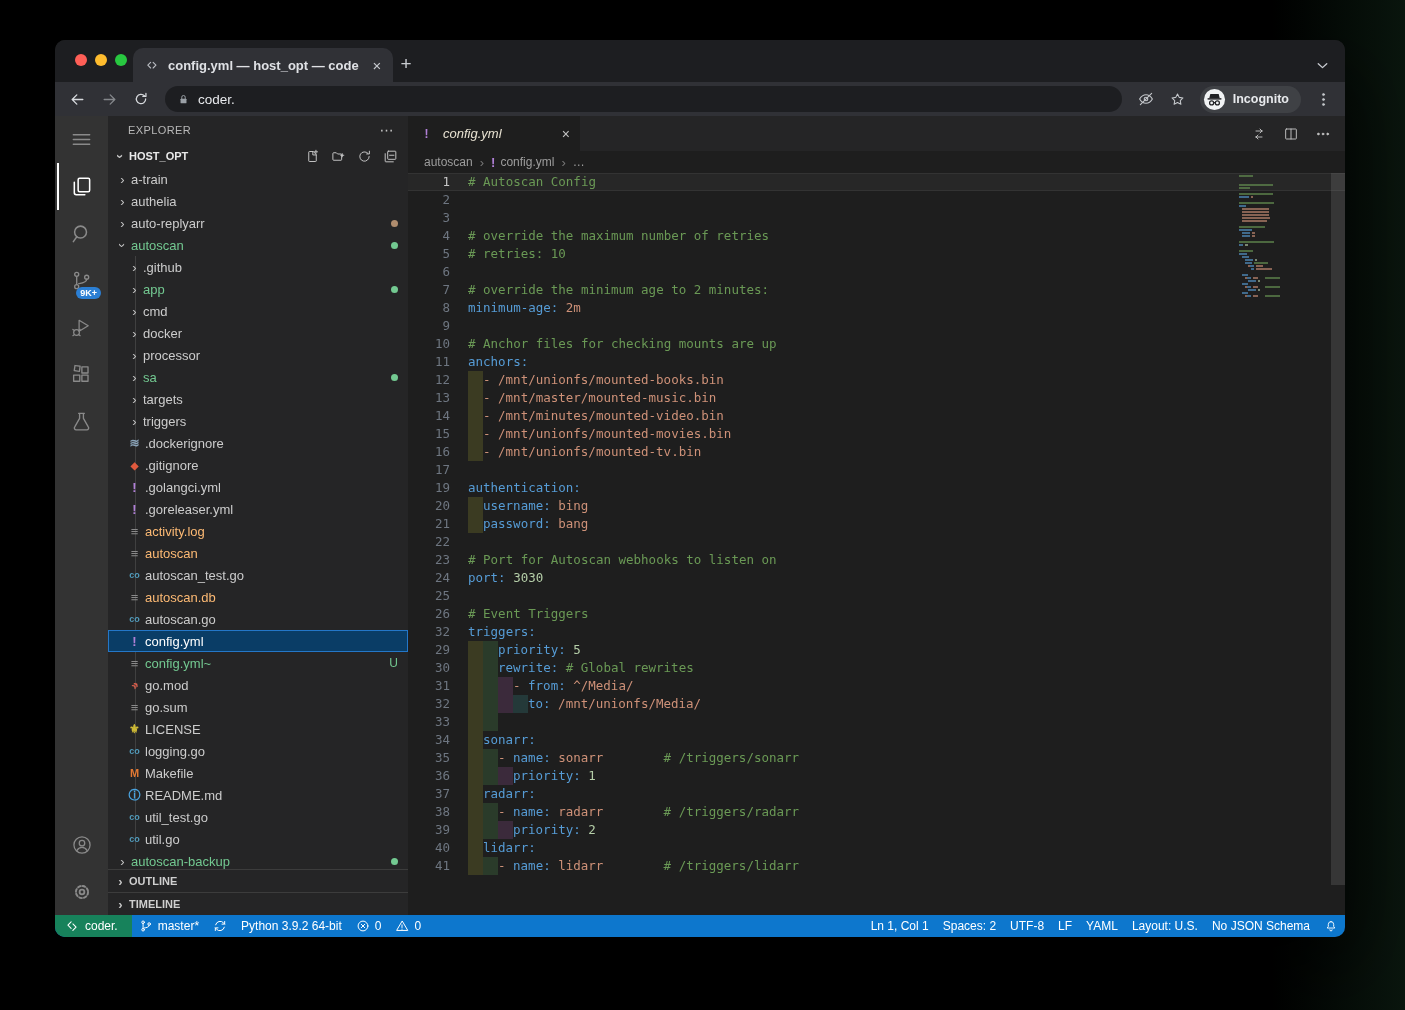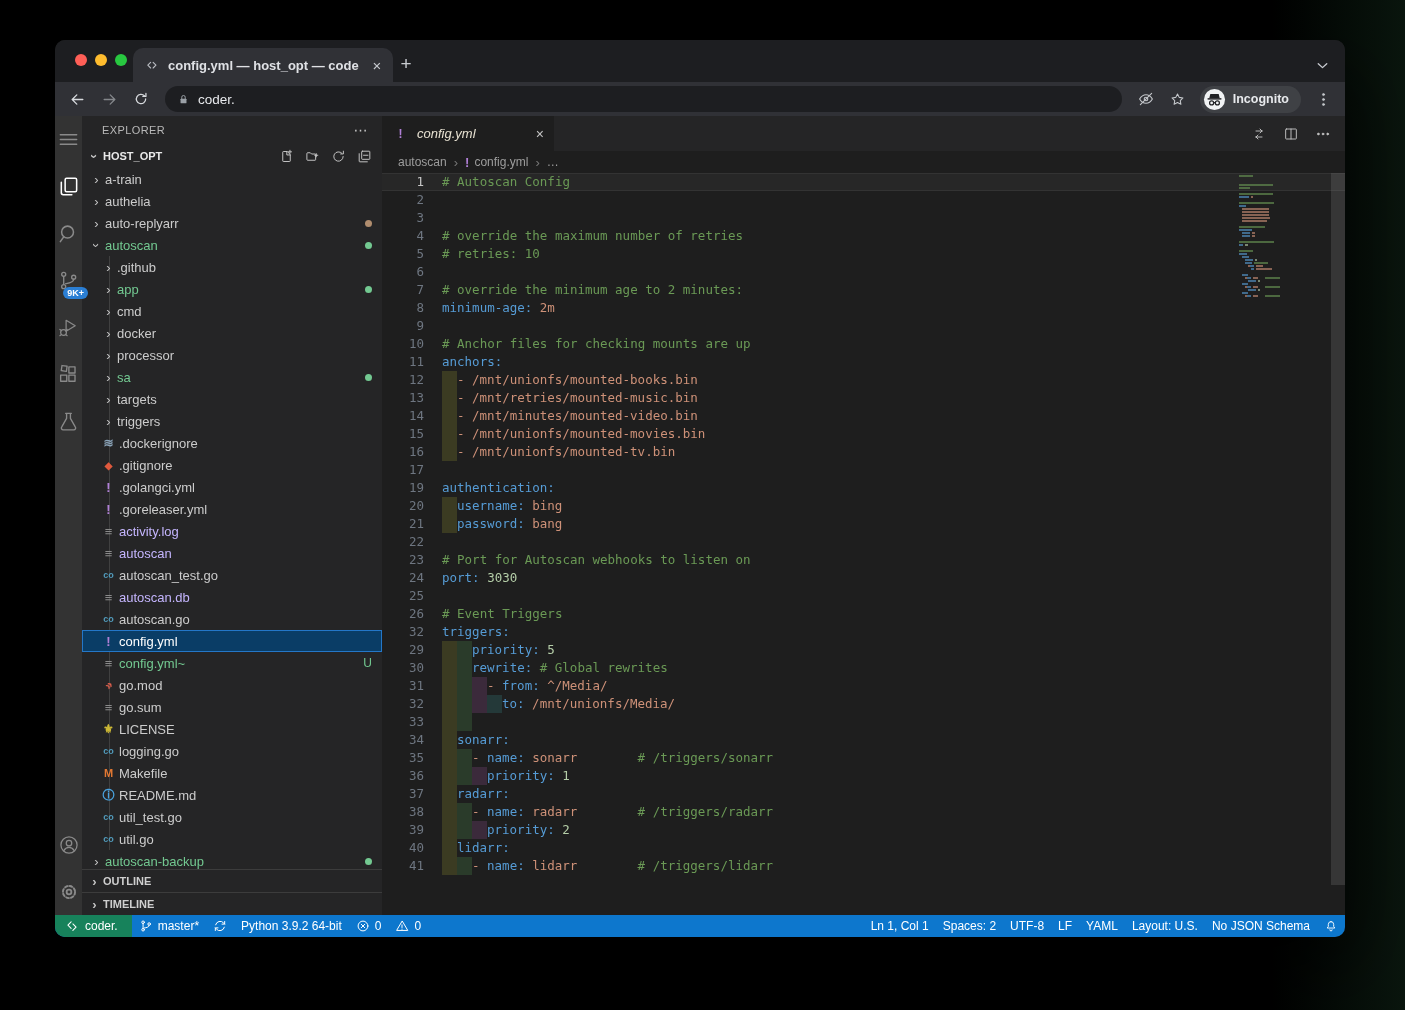--- a/index.html
+++ b/index.html
@@ -29,21 +29,21 @@
   .navbtn{width:28px;height:28px;display:flex;align-items:center;justify-content:center;color:#d6d9dd}
   .navbtn.dim{color:#84878b}
   .addr{flex:1;height:26px;background:#1d1e21;border-radius:13px;display:flex;align-items:center;
     padding:0 12px;gap:8px;color:#e8eaed;font-size:13.5px;margin:0 6px}
   .addr .lock{display:flex;color:#9aa0a6}
   .tool-ic{width:28px;height:28px;display:flex;align-items:center;justify-content:center;color:#c4c7cb}
   .incog{height:27px;background:#3f4145;border-radius:14px;display:flex;align-items:center;gap:7px;
     padding:0 12px 0 3px;color:#e8eaed;font-size:12.5px;margin:0 4px;font-weight:bold}
   
   .vsmain{flex:1;display:flex;min-height:0}
-  .activity{width:27px;background:#333333;display:flex;flex-direction:column;align-items:center;flex:none}
+  .activity{width:53px;background:#333333;display:flex;flex-direction:column;align-items:center;flex:none}
   .act-item{width:49px;height:47px;display:flex;align-items:center;justify-content:center;
     color:#8a8a8a;position:relative;flex:none}
   .act-item.active{color:#ffffff;box-shadow:inset 2px 0 0 #ffffff}
   .act-badge{position:absolute;bottom:5px;right:5px;background:var(--badge-blue);color:#fff;
     font-size:9px;font-weight:bold;border-radius:9px;padding:1.5px 4px;line-height:1}
   .act-spacer{flex:1}
   .sidebar{width:300px;background:#252526;display:flex;flex-direction:column;min-width:0;flex:none}
   .sb-header{height:28px;display:flex;align-items:center;padding:0 14px 0 20px;color:#b8b8b8;
     font-size:11px;letter-spacing:.4px;flex:none}
   .sb-more{margin-left:auto;color:#c5c5c5;font-size:14px}
@@ -51,21 +51,21 @@
     font-weight:bold;font-size:11px;flex:none}
   .sb-actions{margin-left:auto;display:flex;gap:11px;color:#cccccc;align-items:center}
   .tree{flex:1;position:relative;overflow:hidden}
   .indent-line{position:absolute;left:27px;top:88px;height:594px;width:1px;background:#404040}
   .row{height:22px;display:flex;align-items:center;font-size:13px;color:#cccccc;
     padding-right:10px;position:relative}
   .row .lab{white-space:nowrap;overflow:hidden}
   .row.lvl1{padding-left:6px}
   .row.lvl2{padding-left:18px}
   .row.sel{background:var(--sel-bg);outline:1px solid var(--sel-border);outline-offset:-1px;color:#ffffff}
-  .row.muted .lab{color:#c4b5fd}
+  .row.muted .lab{color:#fdba74}
   .row.added .lab{color:var(--git-added)}
   .chev{width:17px;text-align:center;color:#c5c5c5;font-size:13px;flex:none}
   .chev.open{transform:rotate(90deg)}
   .ficon{width:17px;text-align:center;font-size:12px;margin-right:2px;flex:none;font-weight:bold}
   .dot{margin-left:auto;width:7px;height:7px;border-radius:50%;flex:none}
   .ubadge{margin-left:auto;color:var(--git-added);font-size:12px}
   .panel-h{height:22px;border-top:1px solid #3c3c3c;display:flex;align-items:center;font-size:11px;
     font-weight:bold;color:#cfcfcf;padding-left:4px;flex:none}
   
   .editor{flex:1;display:flex;flex-direction:column;min-width:0;background:#1e1e1e}
@@ -528,21 +528,21 @@
             <div class="cline"><span class="lnum">3</span></div>
             <div class="cline"><span class="lnum">4</span><span class="tk-c"># override the maximum number of retries</span></div>
             <div class="cline"><span class="lnum">5</span><span class="tk-c"># retries: 10</span></div>
             <div class="cline"><span class="lnum">6</span></div>
             <div class="cline"><span class="lnum">7</span><span class="tk-c"># override the minimum age to 2 minutes:</span></div>
             <div class="cline"><span class="lnum">8</span><span class="tk-k">minimum-age:</span><span class="tk-w"> </span><span class="tk-s">2m</span></div>
             <div class="cline"><span class="lnum">9</span></div>
             <div class="cline"><span class="lnum">10</span><span class="tk-c"># Anchor files for checking mounts are up</span></div>
             <div class="cline"><span class="lnum">11</span><span class="tk-k">anchors:</span></div>
             <div class="cline"><span class="lnum">12</span><span class="gseg g0"></span><span class="tk-s">- /mnt/unionfs/mounted-books.bin</span></div>
-            <div class="cline"><span class="lnum">13</span><span class="gseg g0"></span><span class="tk-s">- /mnt/retries/mounted-music.bin</span></div>
+            <div class="cline"><span class="lnum">13</span><span class="gseg g0"></span><span class="tk-s">- /mnt/master/mounted-music.bin</span></div>
             <div class="cline"><span class="lnum">14</span><span class="gseg g0"></span><span class="tk-s">- /mnt/minutes/mounted-video.bin</span></div>
             <div class="cline"><span class="lnum">15</span><span class="gseg g0"></span><span class="tk-s">- /mnt/unionfs/mounted-movies.bin</span></div>
             <div class="cline"><span class="lnum">16</span><span class="gseg g0"></span><span class="tk-s">- /mnt/unionfs/mounted-tv.bin</span></div>
             <div class="cline"><span class="lnum">17</span></div>
             <div class="cline"><span class="lnum">19</span><span class="tk-k">authentication:</span></div>
             <div class="cline"><span class="lnum">20</span><span class="gseg g0"></span><span class="tk-k">username:</span><span class="tk-w"> </span><span class="tk-s">bing</span></div>
             <div class="cline"><span class="lnum">21</span><span class="gseg g0"></span><span class="tk-k">password:</span><span class="tk-w"> </span><span class="tk-s">bang</span></div>
             <div class="cline"><span class="lnum">22</span></div>
             <div class="cline"><span class="lnum">23</span><span class="tk-c"># Port for Autoscan webhooks to listen on</span></div>
             <div class="cline"><span class="lnum">24</span><span class="tk-k">port:</span><span class="tk-w"> </span><span class="tk-n">3030</span></div>

